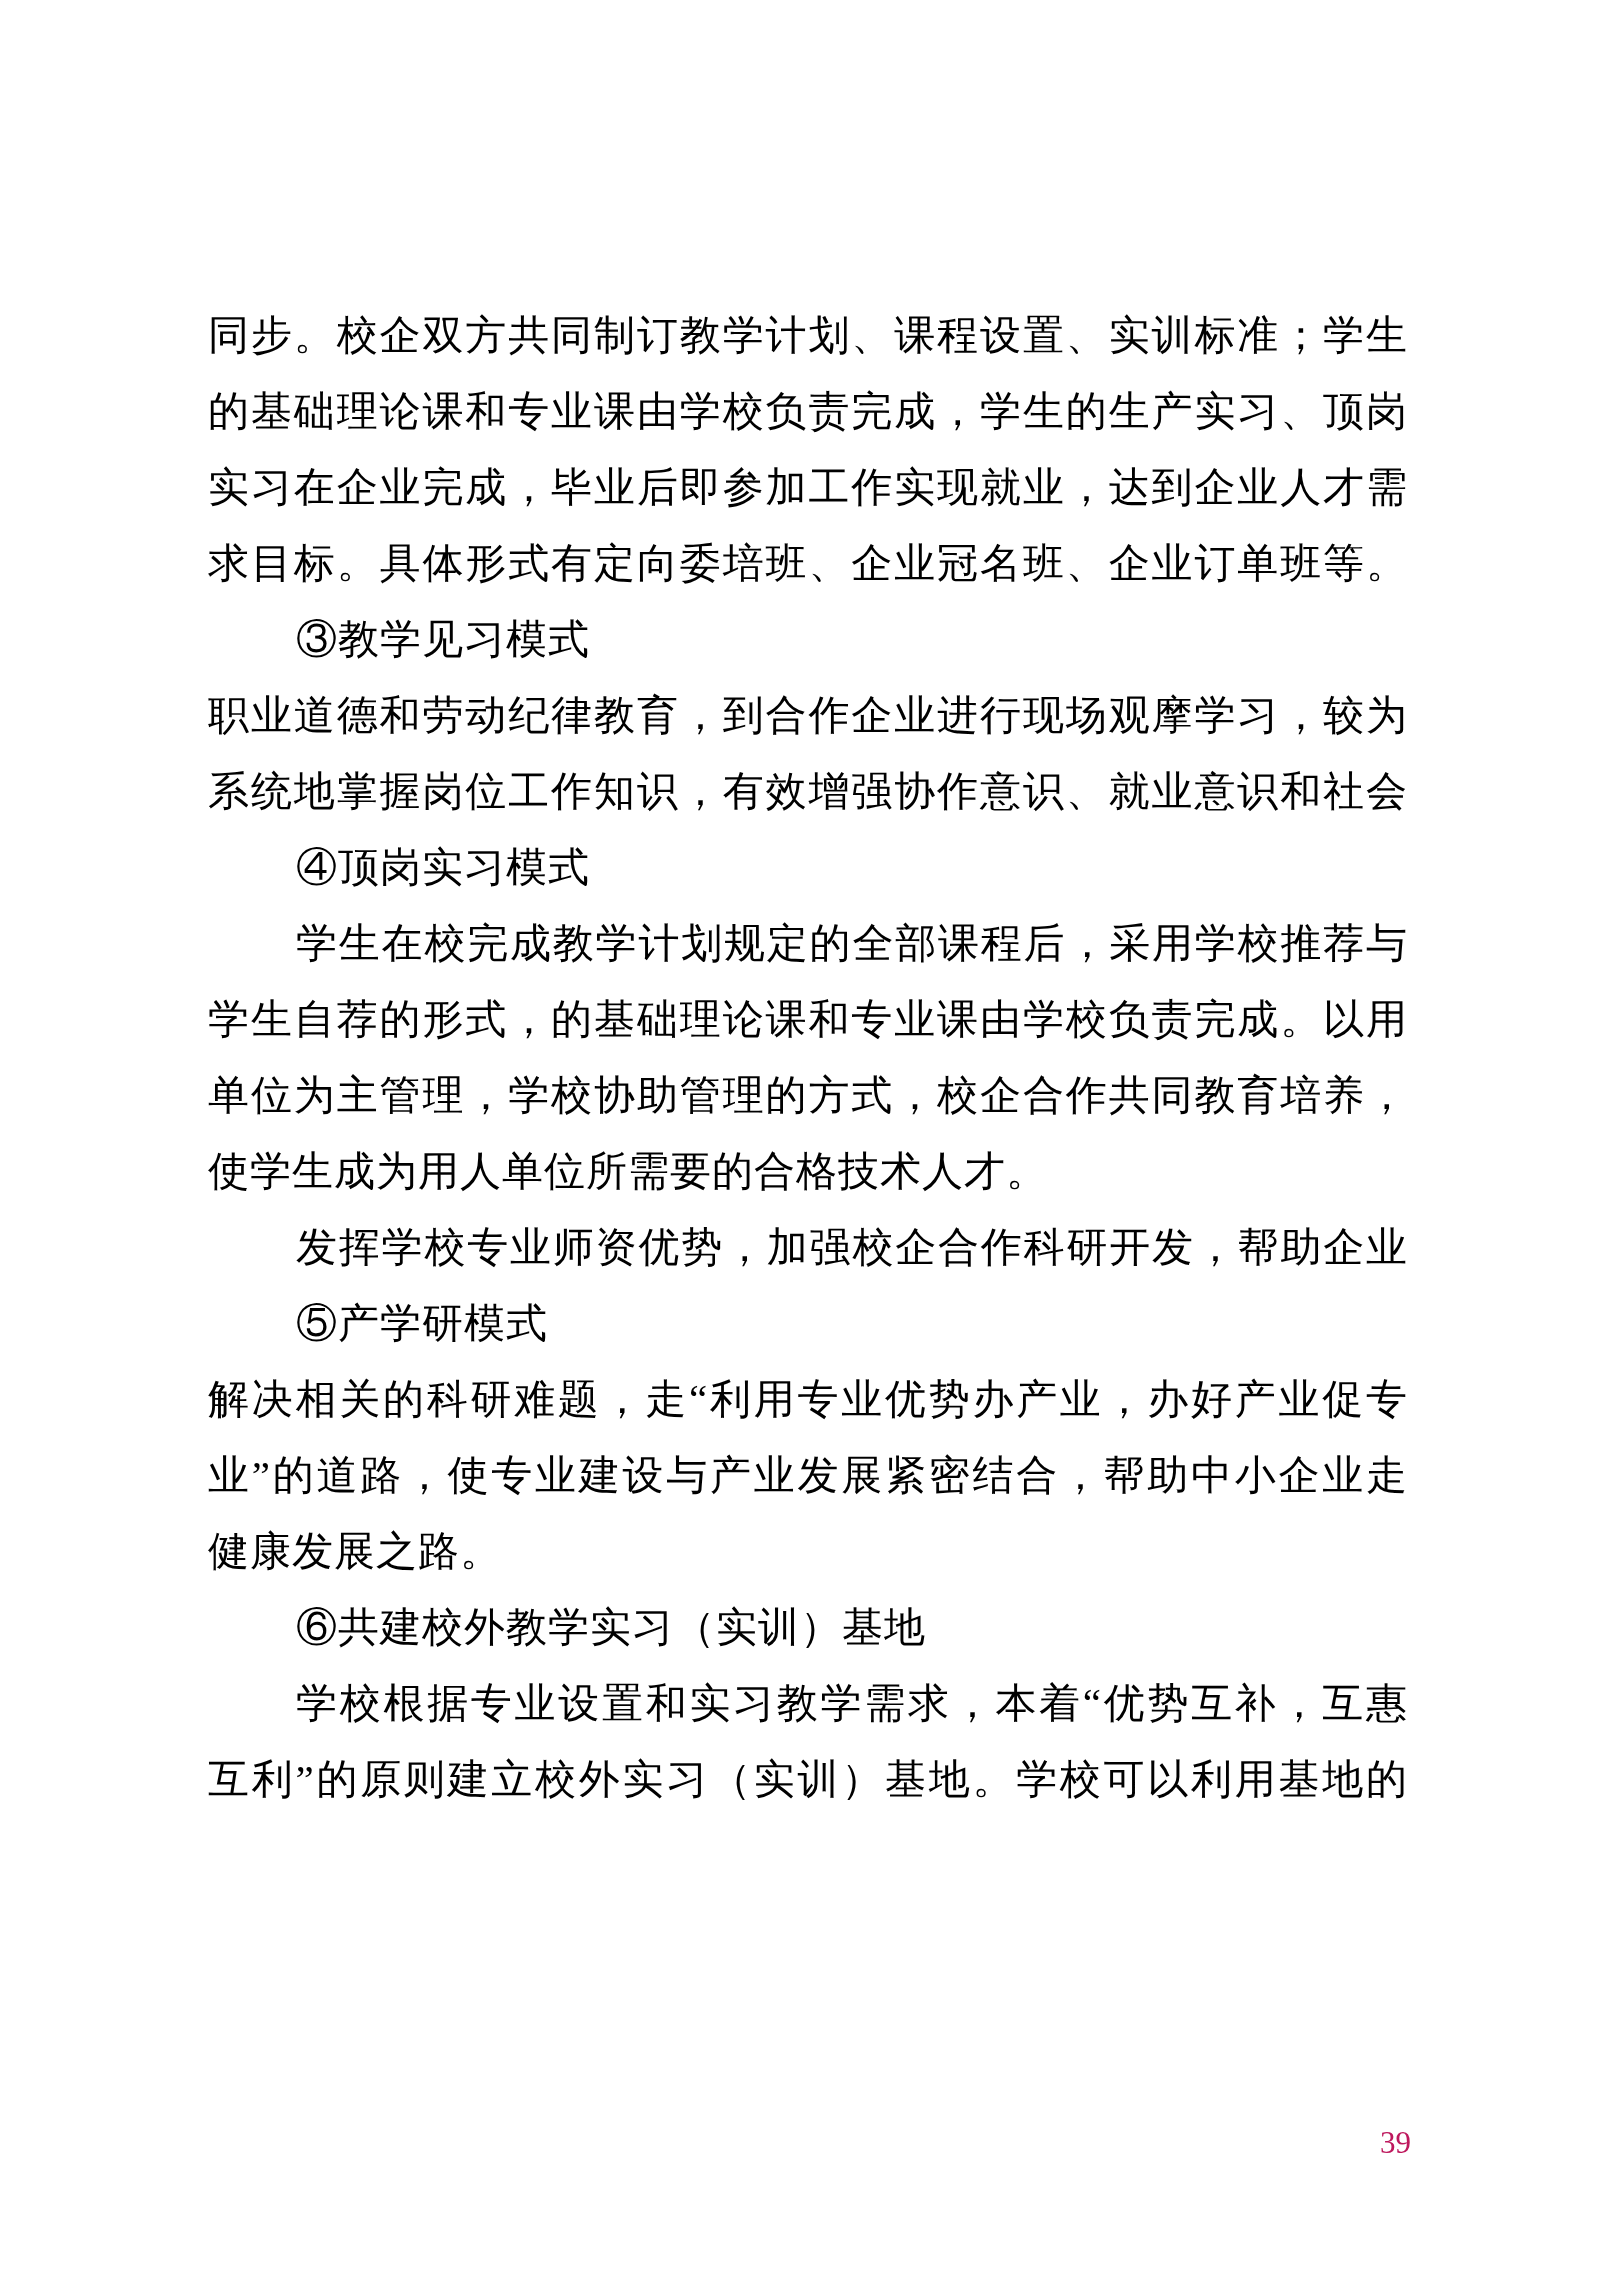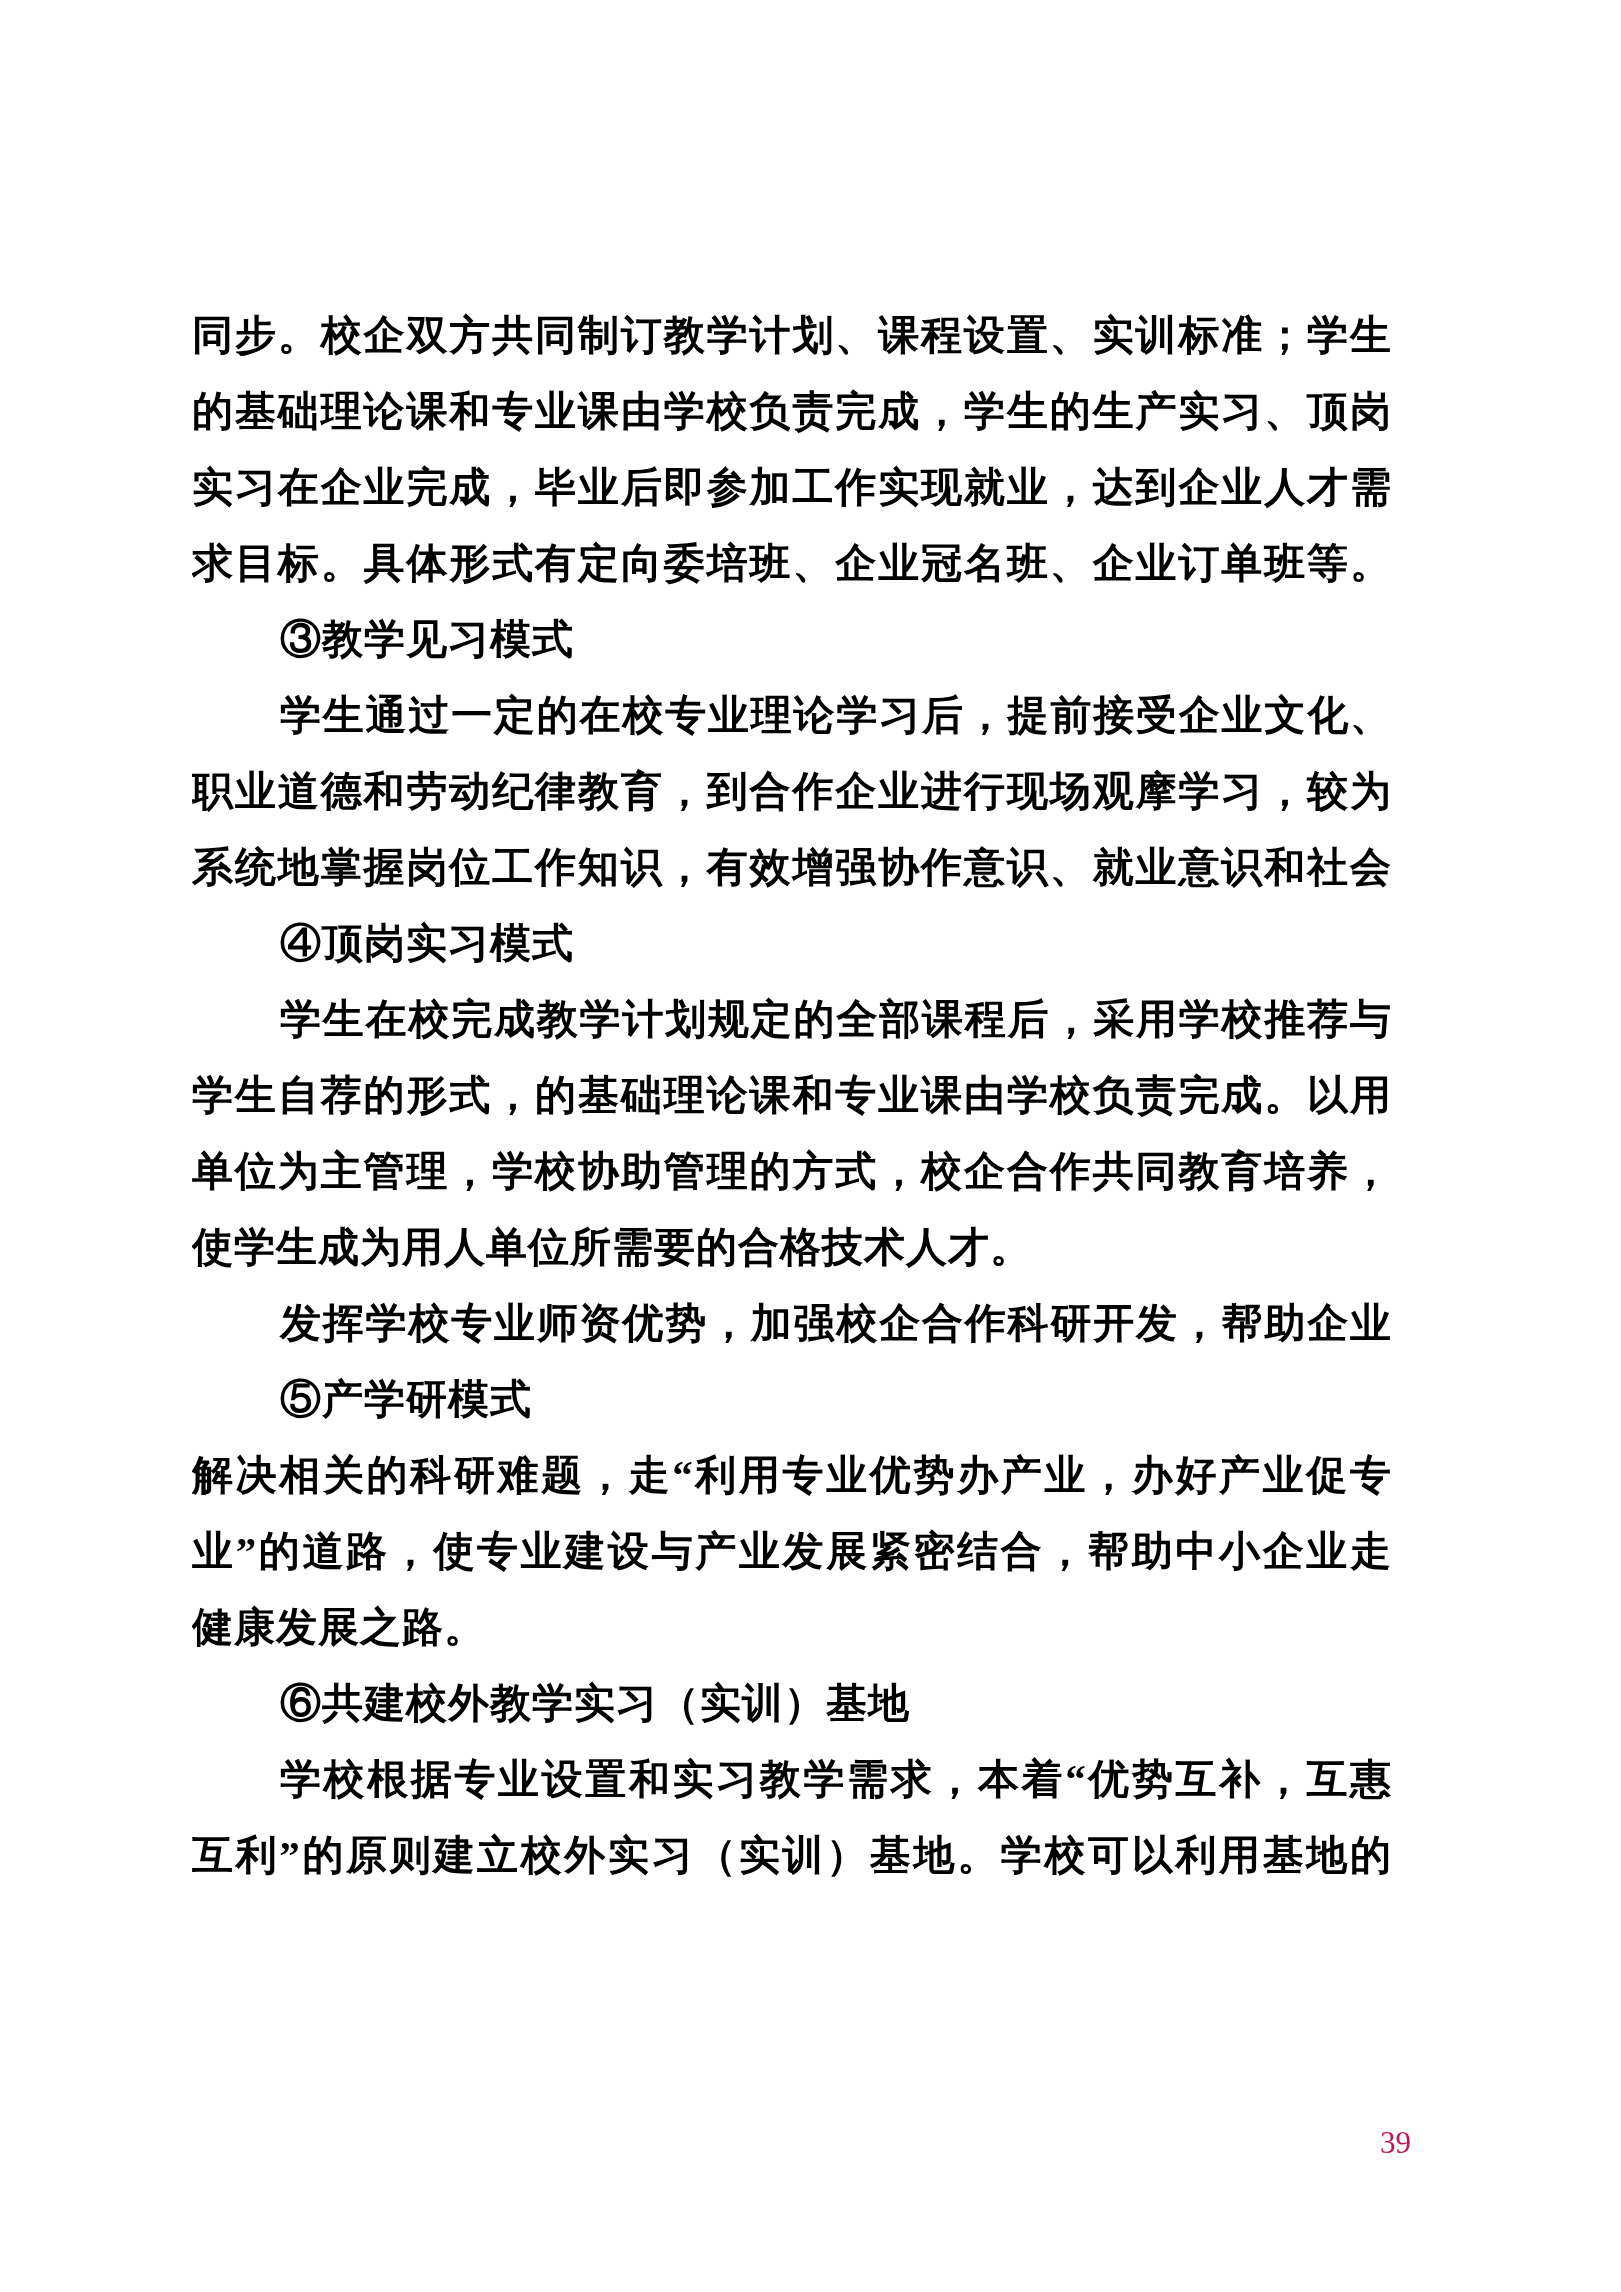--- a/index.html
+++ b/index.html
@@ -15,24 +15,23 @@
     font-family: "Liberation Serif", "DejaVu Serif", serif;
     overflow: hidden;
   }
   .doc-page {
     position: absolute;
     inset: 0;
     background: #ffffff;
   }
   .text-block {
     position: absolute;
-    left: 192px;
+    left: 208px;
     top: 297px;
     width: 1200px;
-    font-weight: bold;
   }
   .line {
     font-size: 41px;
     line-height: 76px;
     letter-spacing: 1px;
     text-align: justify;
     text-align-last: left;
     white-space: normal;
     word-break: break-all;
     overflow: hidden;
@@ -56,21 +55,20 @@
 </head>
 <body>
 
 <div class="doc-page">
   <div class="text-block">
       <div class="line fill">同步。校企双方共同制订教学计划、课程设置、实训标准；学生</div>
       <div class="line fill">的基础理论课和专业课由学校负责完成，学生的生产实习、顶岗</div>
       <div class="line fill">实习在企业完成，毕业后即参加工作实现就业，达到企业人才需</div>
       <div class="line fill">求目标。具体形式有定向委培班、企业冠名班、企业订单班等。</div>
       <div class="line indent">③教学见习模式</div>
-      <div class="line indent fill">学生通过一定的在校专业理论学习后，提前接受企业文化、</div>
       <div class="line fill">职业道德和劳动纪律教育，到合作企业进行现场观摩学习，较为</div>
       <div class="line fill">系统地掌握岗位工作知识，有效增强协作意识、就业意识和社会</div>
       <div class="line indent">④顶岗实习模式</div>
       <div class="line indent fill">学生在校完成教学计划规定的全部课程后，采用学校推荐与</div>
       <div class="line fill">学生自荐的形式，的基础理论课和专业课由学校负责完成。以用人</div>
       <div class="line fill">单位为主管理，学校协助管理的方式，校企合作共同教育培养，</div>
       <div class="line">使学生成为用人单位所需要的合格技术人才。</div>
       <div class="line indent fill">发挥学校专业师资优势，加强校企合作科研开发，帮助企业</div>
       <div class="line indent">⑤产学研模式</div>
       <div class="line fill">解决相关的科研难题，走“利用专业优势办产业，办好产业促专</div>

